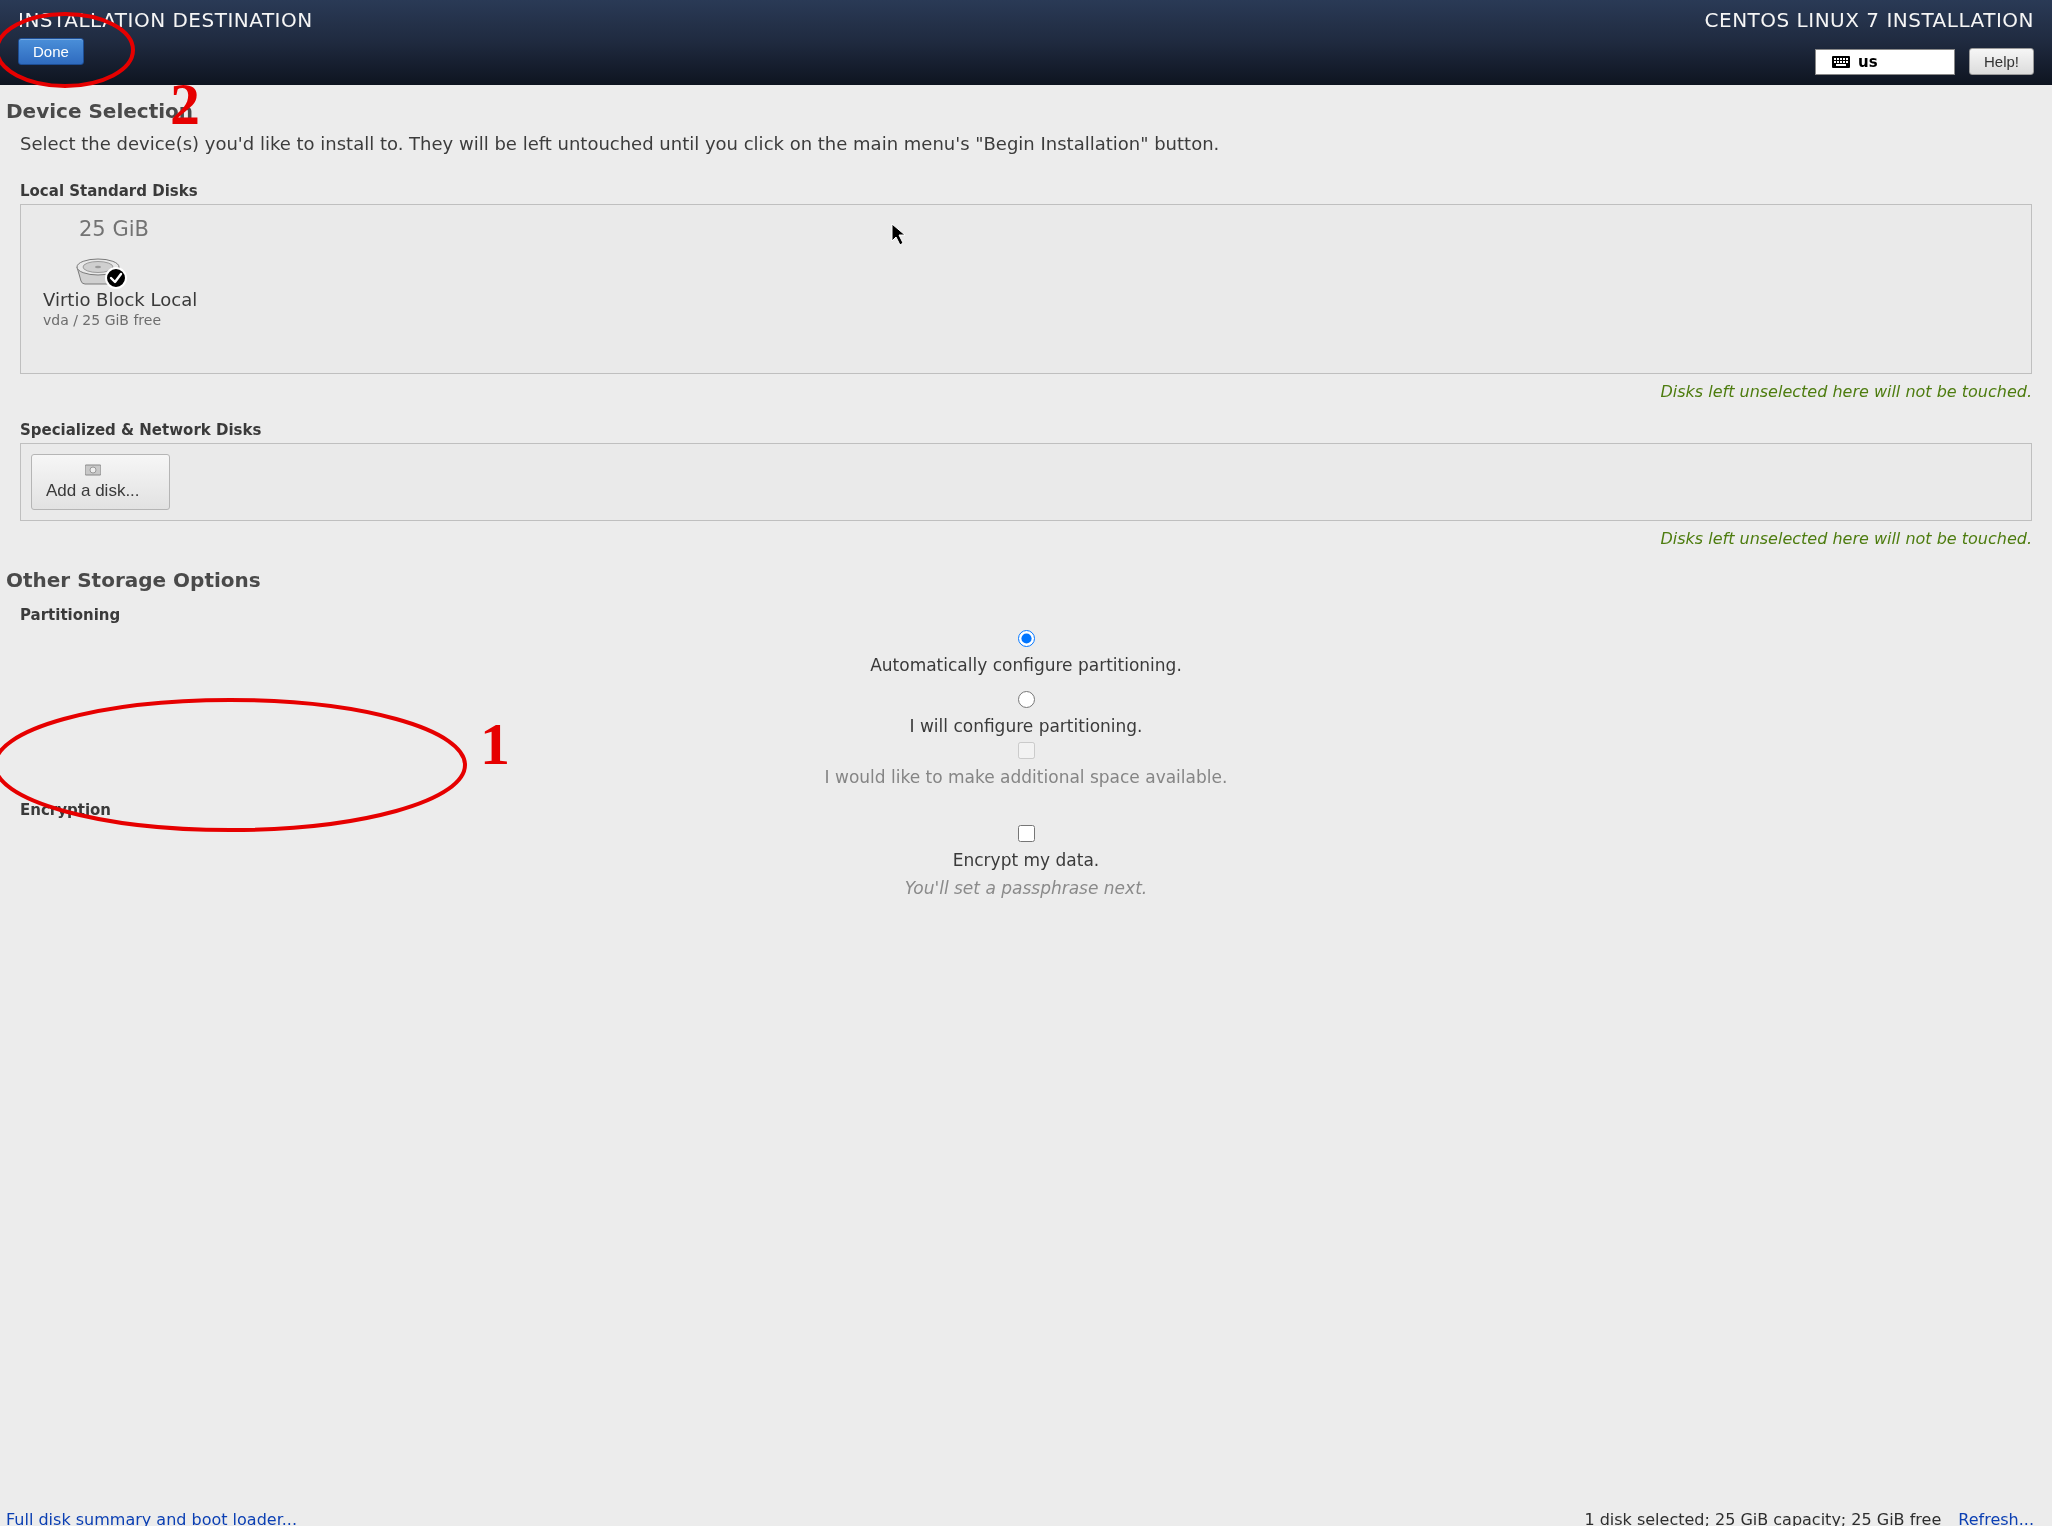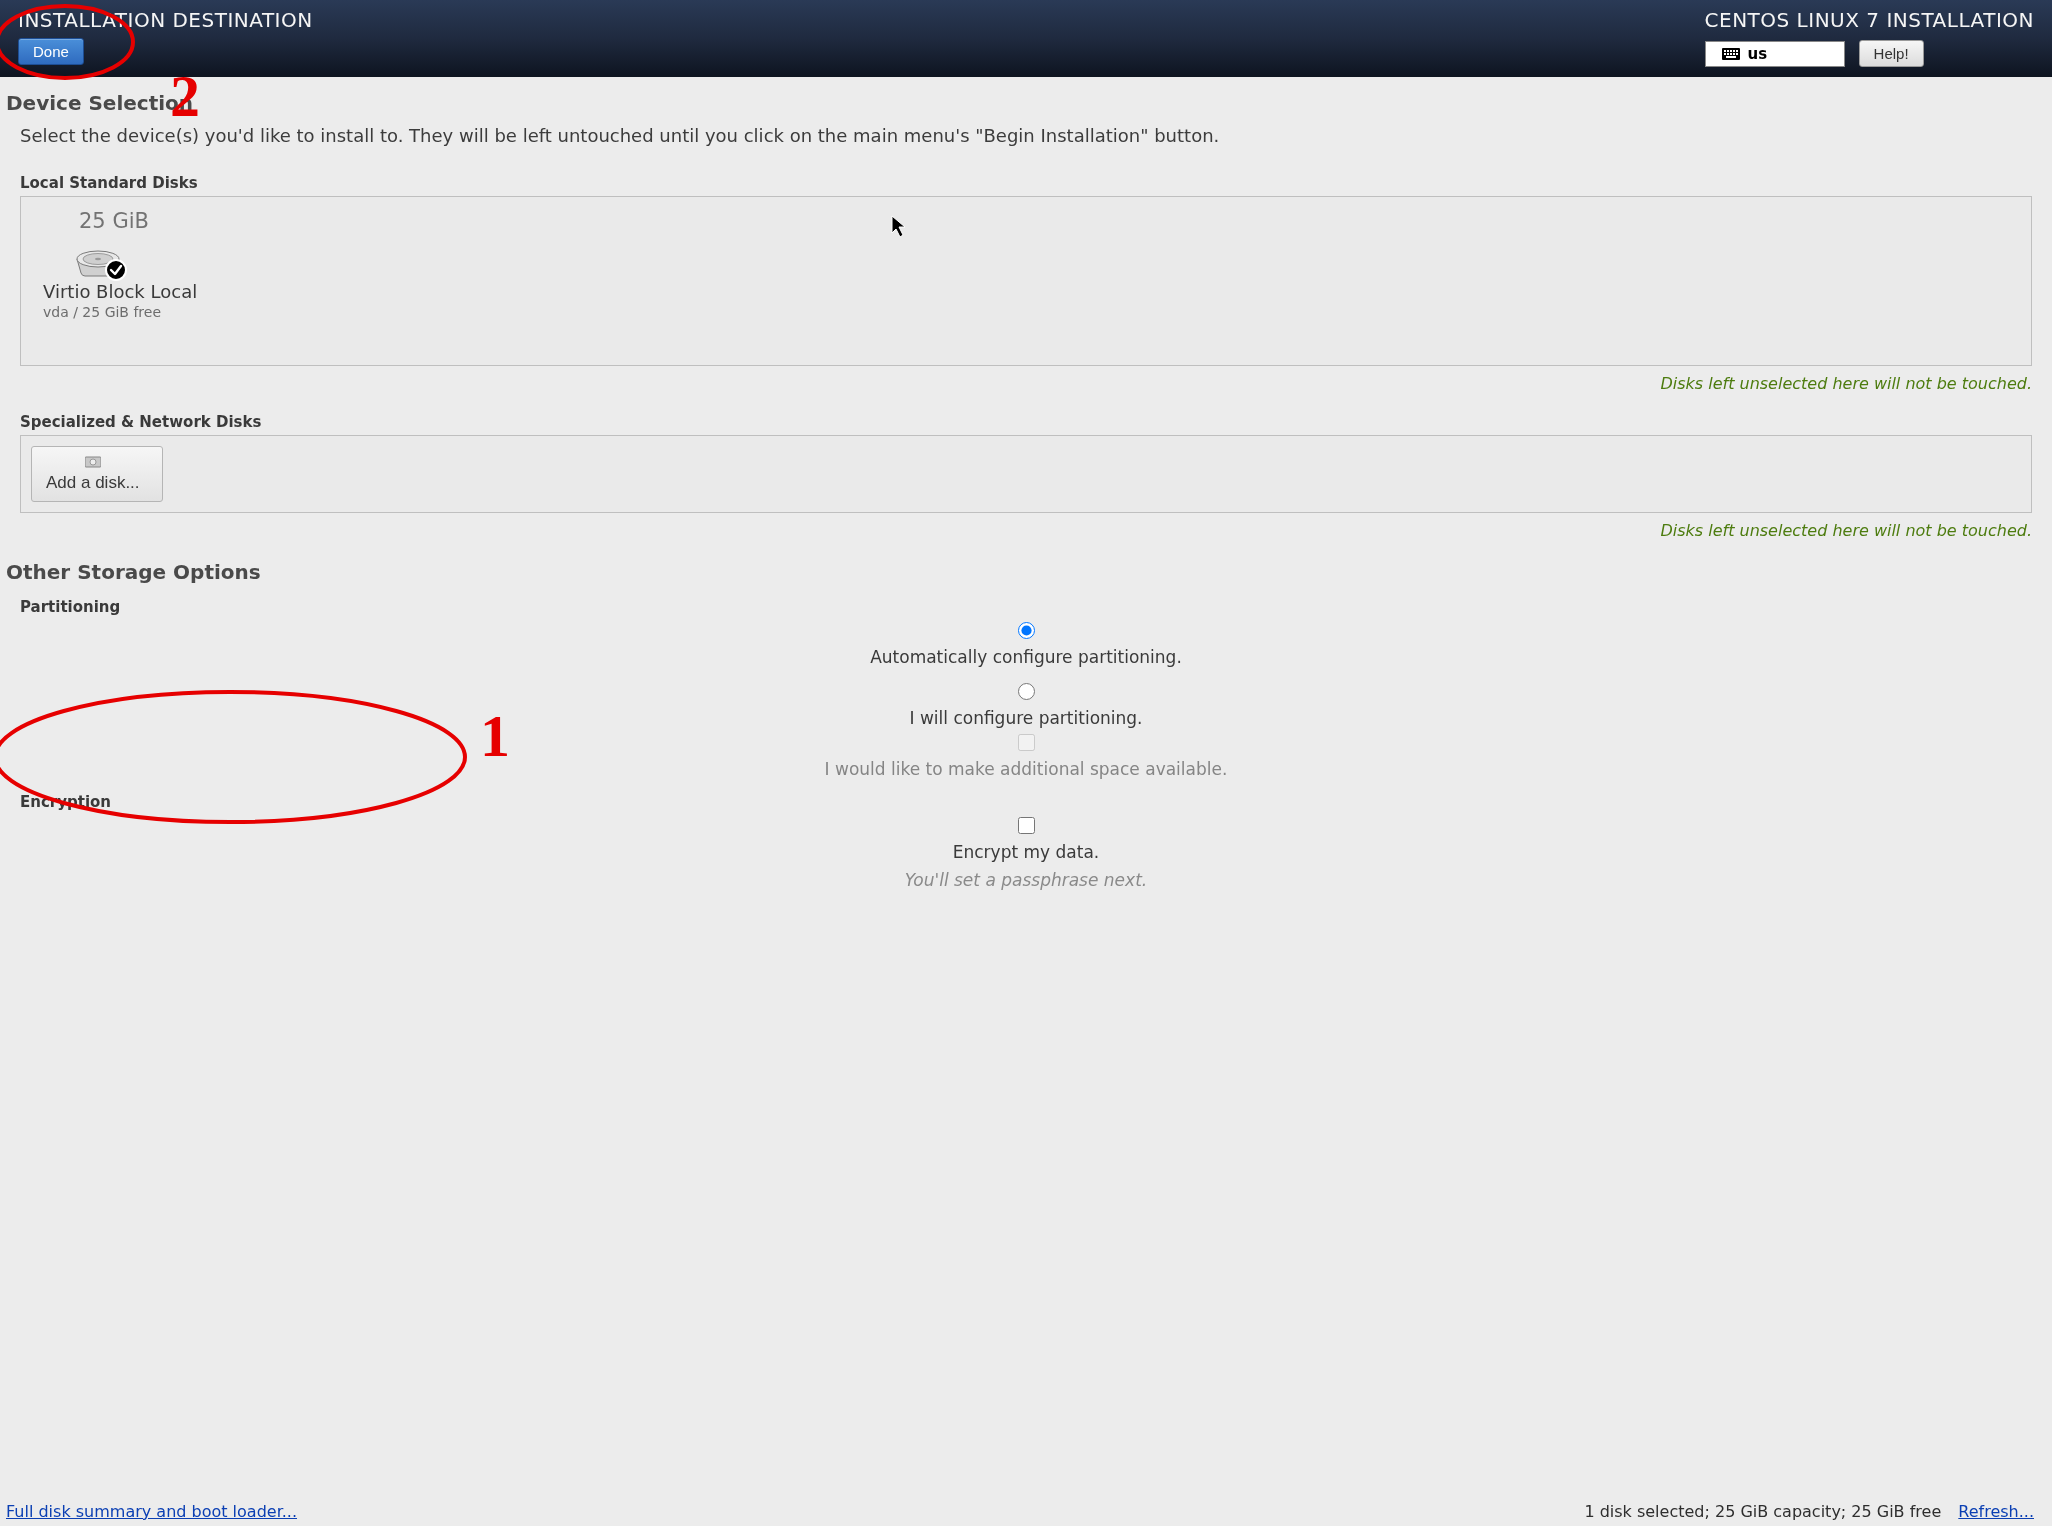--- a/index.html
+++ b/index.html
@@ -6,21 +6,21 @@
   html, body { width: 100%; height: 100%; font-family: "DejaVu Sans", "Liberation Sans", Arial, sans-serif; font-size: 16px; color: #2e2e2e; background: #ececec; }
   .header {
     background: linear-gradient(to bottom, #2a3a56 0%, #1f2a3f 50%, #0e1420 100%);
     padding: 8px 18px 10px 18px;
     display: flex;
     justify-content: space-between;
     align-items: flex-start;
   }
   .header-left { display: flex; flex-direction: column; gap: 6px; position: relative; }
   .header-title-left { color: #f5f5f5; font-size: 20px; letter-spacing: 0.5px; font-weight: 400; }
-  .header-right { display: flex; flex-direction: column; align-items: flex-start; gap: 8px; }
+  .header-right { display: flex; flex-direction: column; align-items: flex-end; gap: 16px; }
   .header-title-right { color: #f5f5f5; font-size: 20px; letter-spacing: 0.5px; font-weight: 400; }
   .header-controls { display: flex; gap: 14px; align-items: center; }
   .keyboard-box {
     background: #fff; color: #000; border: 1px solid #888;
     padding: 3px 16px; display: inline-flex; align-items: center; gap: 8px;
     min-width: 140px; font-size: 15px; font-weight: bold;
   }
   .kb-icon { display: inline-block; line-height: 0; }
   .btn-done {
     background: linear-gradient(to bottom, #4a8fd9, #2f6bbf);
@@ -49,21 +49,21 @@
     position: absolute; right: -4px; bottom: -4px; width: 22px; height: 22px;
     background: #000; border-radius: 50%; border: 2px solid #fff;
     display: flex; align-items: center; justify-content: center;
   }
   .disk-check svg { width: 14px; height: 14px; }
   .disk-name { font-size: 18px; color: #3a3a3a; }
   .disk-sub { font-size: 14px; color: #6d6d6d; }
   .panel-note { text-align: right; font-style: italic; color: #4d7c0f; font-size: 16px; margin: 2px 0 16px 0; }
   .add-disk-btn {
     background: linear-gradient(to bottom, #f6f6f6, #e2e2e2);
-    border: 1px solid #b5b5b5; border-radius: 3px; padding: 6px 22px 8px 14px;
+    border: 1px solid #b5b5b5; border-radius: 3px; padding: 6px 29px 8px 14px;
     display: inline-flex; flex-direction: column; align-items: center; gap: 2px;
     cursor: pointer; font-size: 17px; color: #3a3a3a;
   }
   .add-disk-icon { width: 18px; height: 18px; display: flex; align-items: center; justify-content: center; }
   .opt-group { margin: 4px 0 6px 14px; }
   .radio-row, .check-row { display: flex; align-items: center; gap: 8px; margin: 6px 0; font-size: 17px; color: #3a3a3a; flex-direction: column; }
   input[type=radio], input[type=checkbox] { width: 17px; height: 17px; }
   .muted-inline { color: #8a8a8a; font-style: italic; }
   .disabled-text { color: #858585; }
   .footer {

